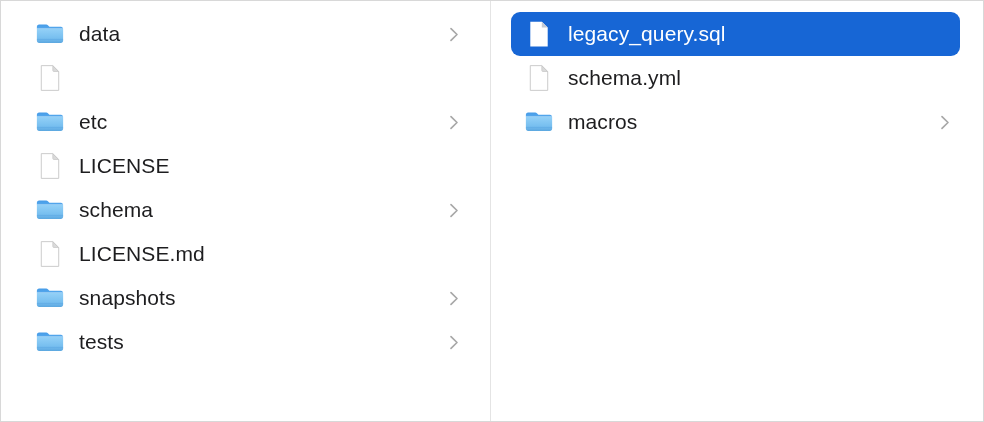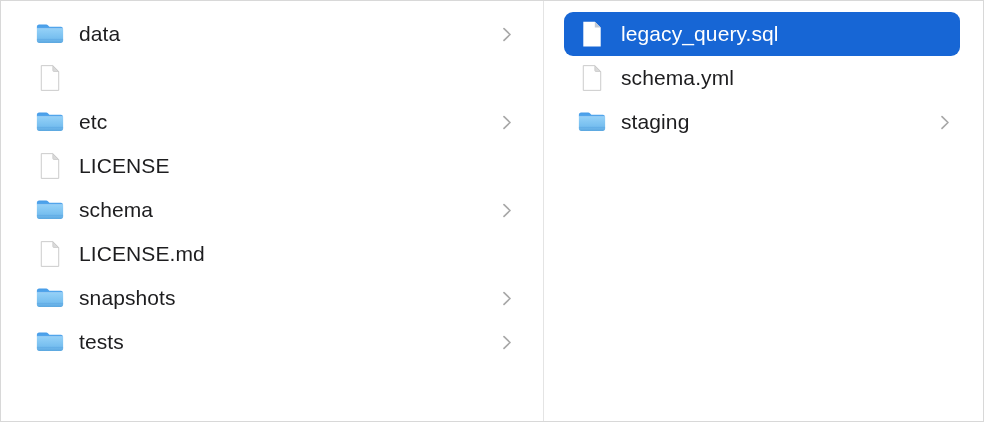--- a/index.html
+++ b/index.html
@@ -17,21 +17,21 @@
     border: 1px solid var(--window-border, #d8d8d8);
     display: flex;
     overflow: hidden;
   }
   .col {
     box-sizing: border-box;
     padding-top: 11px;
     height: 100%;
   }
   .col-left {
-    width: 543px;
+    width: 490px;
     border-right: 1px solid var(--divider, #e4e4e4);
     text-align: right;
   }
   .col-right {
     flex: 1;
   }
   .row {
     height: 44px;
     display: flex;
     align-items: center;
@@ -216,19 +216,19 @@
     </span>
     <span class="label">schema.yml</span>
 
   </div>
       <div class="row">
     <span class="icon-slot">
       <svg class="icon is-folder">
             <use href="#sym-folder"></use>
           </svg>
     </span>
-    <span class="label">staging</span>
+    <span class="label">macros</span>
     <svg class="chevron">
           <use href="#sym-chevron"></use>
         </svg>
   </div>
     </div>
 </div>
 
 </body></html>

